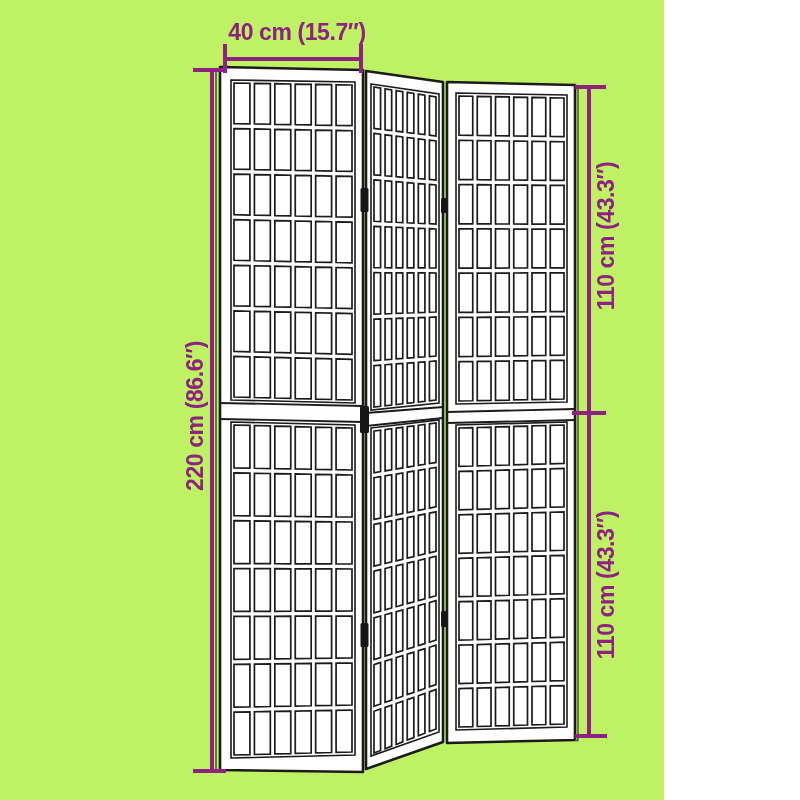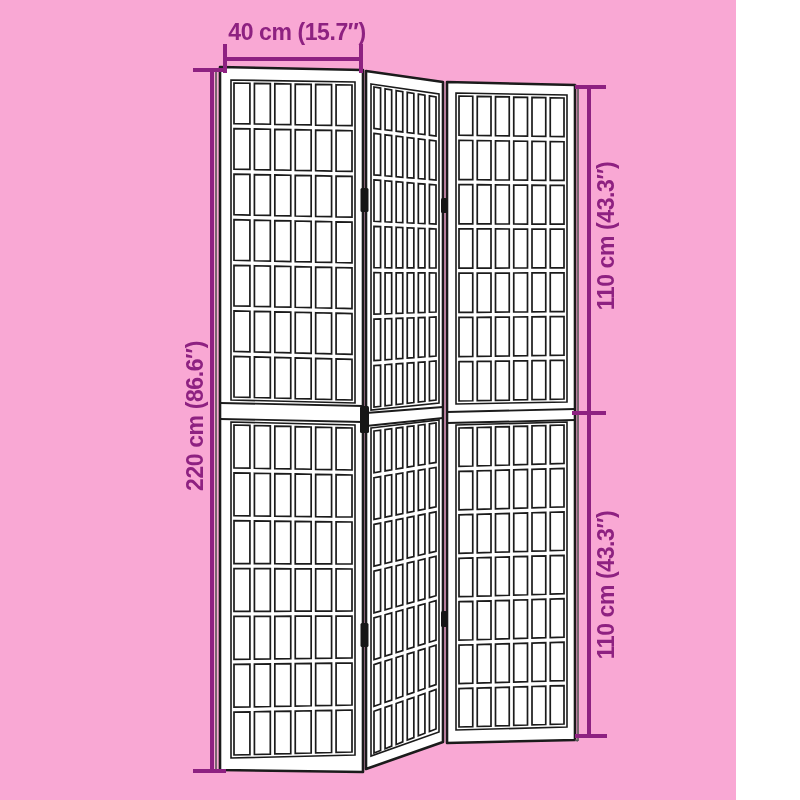--- a/index.html
+++ b/index.html
@@ -1,17 +1,17 @@
 <!DOCTYPE html>
 <html style="--dim: #8E2181;"><head>
 <meta charset="utf-8">
 <style>
   html,body{margin:0;padding:0;background:#fff;}
   body{width:800px;height:800px;overflow:hidden;font-family:"Liberation Sans",sans-serif;}
-  .canvas{position:relative;width:736px;height:800px;background:#f9a8d4;}
+  .canvas{position:relative;width:664px;height:800px;background:#bef264;}
   svg{display:block;}
   .dim-text{
     font-family:"Liberation Sans",sans-serif;
     font-weight:bold;
     font-size:23px;
     letter-spacing:-0.4px;
     fill:var(--dim,#8E2181);
   }
 </style>
 </head>

